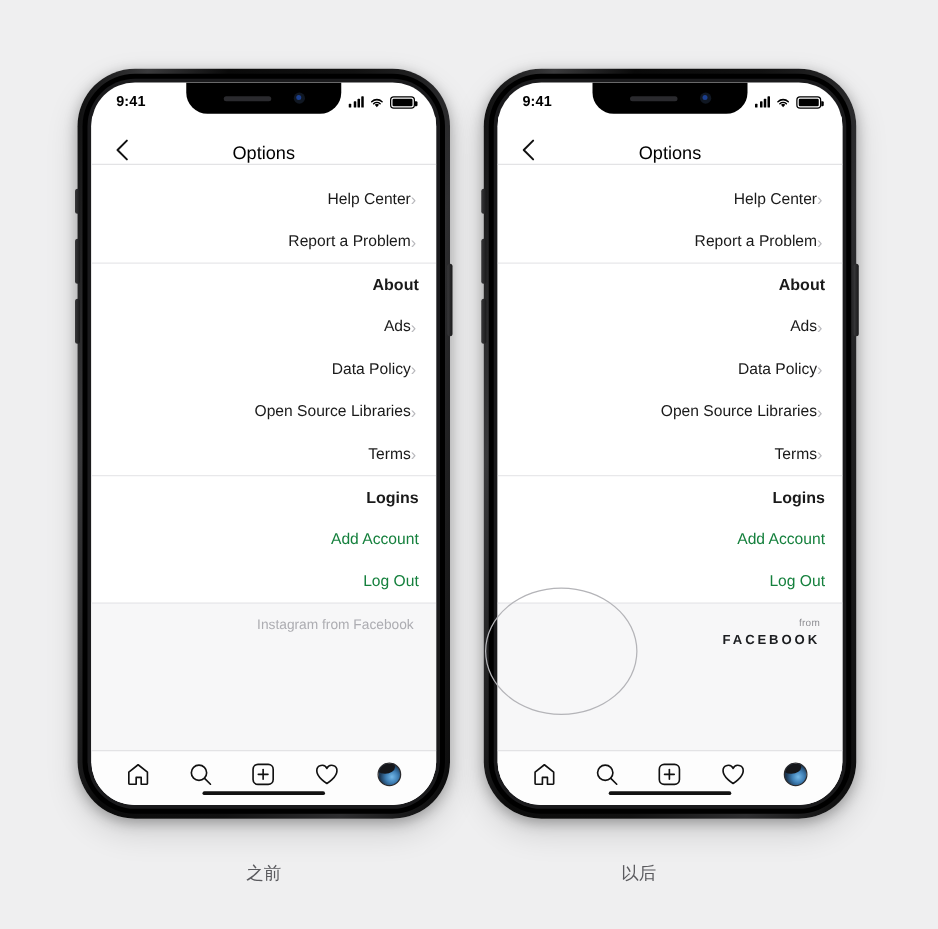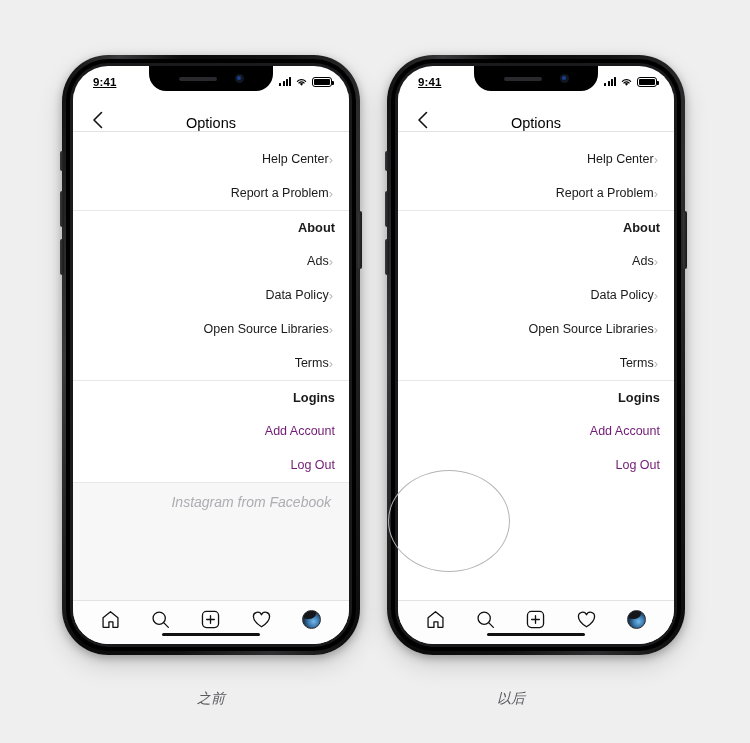--- a/index.html
+++ b/index.html
@@ -116,21 +116,20 @@
   .statusbar {
     height: 27px;
     flex: 0 0 auto;
     display: flex;
     align-items: center;
     justify-content: space-between;
     padding: 4px 17px 0 20px;
     box-sizing: border-box;
     position: relative;
     z-index: 10;
-    text-decoration: underline;
   }
   .status-time {
     font-size: 11.5px;
     font-weight: bold;
     color: #000;
     letter-spacing: 0.1px;
   }
   .status-icons {
     display: flex;
     align-items: center;
@@ -229,44 +228,43 @@
   .row-label {
     font-size: 12.5px;
     color: #1a1a1a;
     flex: 1 1 auto;
   }
   .row.header .row-label {
     font-weight: bold;
     font-size: 12.8px;
   }
   .row.link .row-label {
-    color: #701a75;
+    color: #15803d;
   }
   .row.section-top {
     border-top: 1px solid #e8e8ea;
   }
   .chev {
     color: #b9b9bd;
     font-size: 13px;
     line-height: 1;
     margin-right: 2px;
   }
 
   
   .footer-area {
     flex: 1 1 auto;
     border-top: 1px solid #e8e8ea;
     background: #f7f7f8;
     padding: 11px 18px 0 18px;
     box-sizing: border-box;
   }
   .footer-plain {
-    font-size: 14px;
+    font-size: 11px;
     color: #adadb2;
-    font-style: italic;
   }
   .footer-from {
     font-size: 8px;
     color: #8e8e93;
     letter-spacing: 0.2px;
     margin-bottom: 3px;
   }
   .footer-facebook {
     font-size: 10.5px;
     font-weight: bold;
@@ -341,21 +339,20 @@
   }
 
   
   .caption {
     position: absolute;
     top: 690px;
     font-size: 14px;
     color: #5a5a5e;
     text-align: center;
     width: 120px;
-    font-style: italic;
   }
   .caption.left  { left: 151px; }
   .caption.right { left: 451px; }
 </style>
 </head>
 <body>
 
 <div class="stage">
 
   <div class="phone left">
@@ -569,20 +566,24 @@
           <span class="row-label">Logins</span>
         </div>
 
         <div class="row link">
           <span class="row-label">Add Account</span>
         </div>
         <div class="row link">
           <span class="row-label">Log Out</span>
         </div>
 
+        <div class="footer-area">
+          <div class="footer-from">from</div>
+          <div class="footer-facebook">FACEBOOK</div>
+        </div>
       </div>
 
       <div class="tabbar">
         <div class="tab-icon">
           <svg width="21" height="21" viewBox="0 0 24 24">
             <path d="M3.5 10 L12 3.2 L20.5 10 V20.4 a.6.6 0 0 1-.6.6h-5.1v-6.2h-4.6V21H4.1a.6.6 0 0 1-.6-.6Z" stroke="#111" stroke-width="1.5" fill="none" stroke-linejoin="round"></path>
           </svg>
         </div>
         <div class="tab-icon">
           <svg width="21" height="21" viewBox="0 0 24 24">

